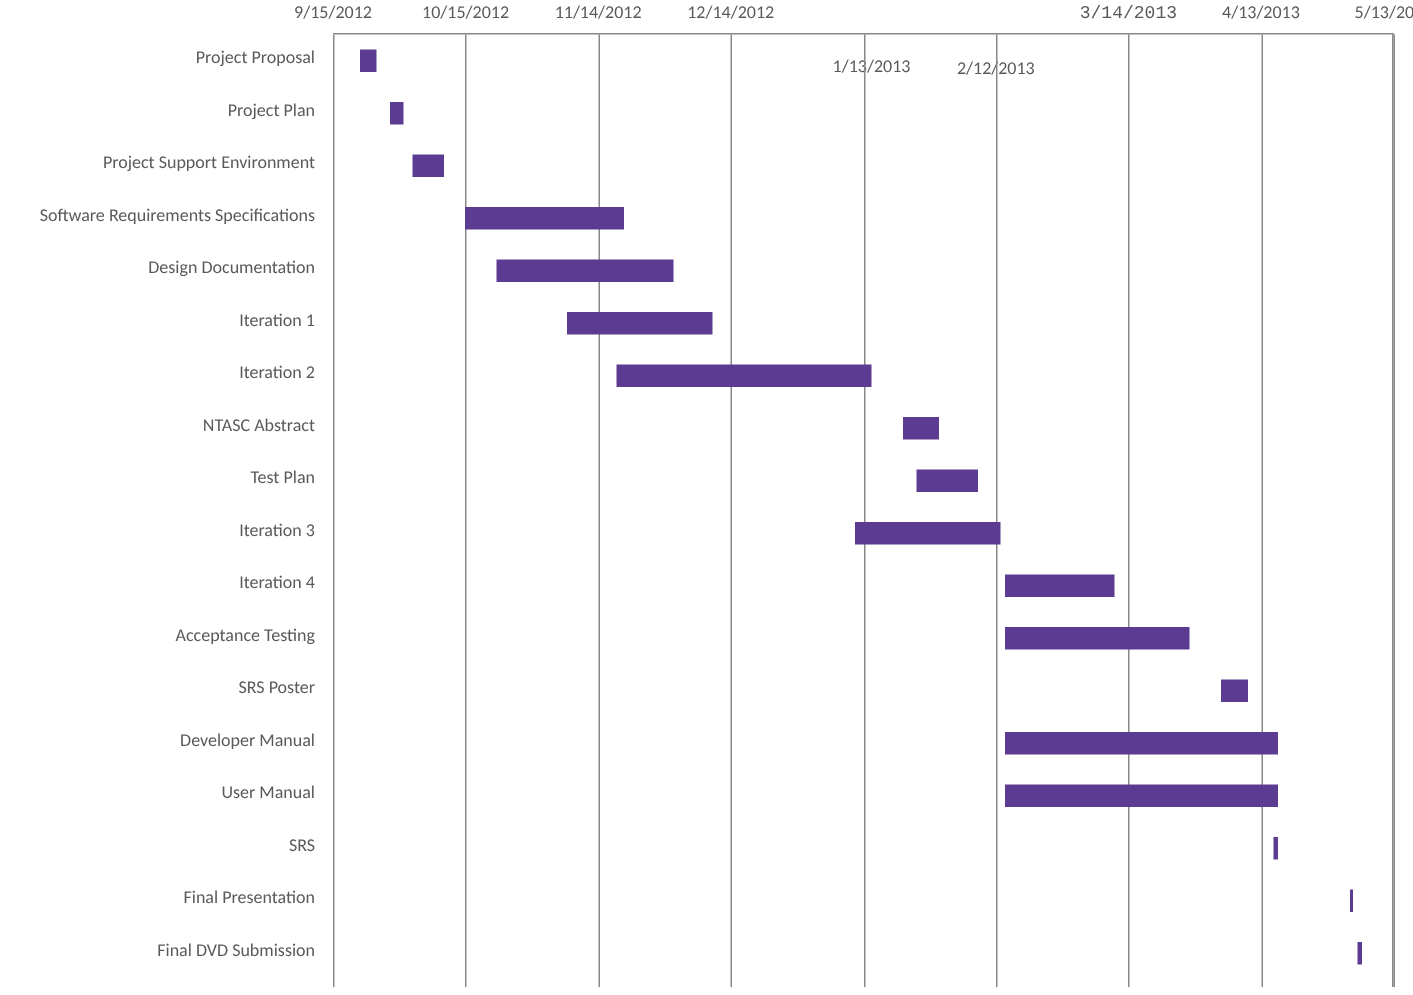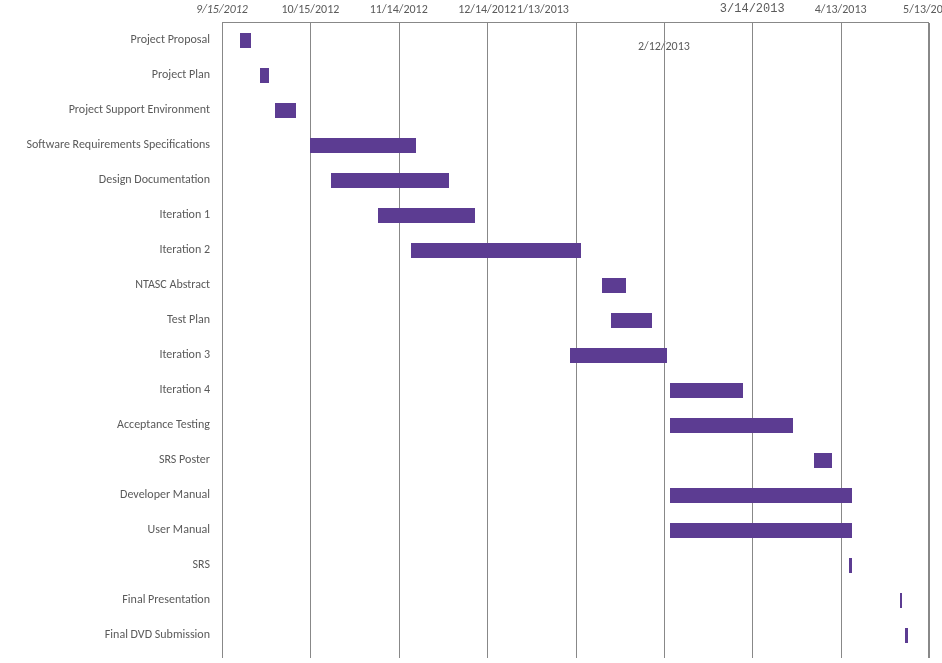--- a/index.html
+++ b/index.html
@@ -57,25 +57,25 @@
     position: absolute;
     background: #5c3c92;
     height: 15px;
   }
 </style>
 </head>
 <body>
 
 <div class="chart-wrap">
   <div class="xaxis" id="xaxis">
-      <span style="left: 222px; font-style: italic;">9/15/2012</span>
+      <span style="left: 222px;">9/15/2012</span>
       <span style="left: 310.375px;">10/15/2012</span>
       <span style="left: 398.75px;">11/14/2012</span>
       <span style="left: 487.125px;">12/14/2012</span>
-      <span style="left: 543px;">1/13/2013</span>
+      <span style="left: 581px; margin-top: 36px;">1/13/2013</span>
       <span style="left: 663.875px; margin-top: 37px;">2/12/2013</span>
       <span style="left: 752.25px; font-family: Liberation Mono, monospace;">3/14/2013</span>
       <span style="left: 840.625px;">4/13/2013</span>
       <span style="left: 929px;">5/13/2013</span>
     </div>
   <div class="plot" id="plot" style="left: 222px; width: 707px;">
       <div class="gridline" style="left: 0px;"></div>
       <div class="gridline" style="left: 88.375px;"></div>
       <div class="gridline" style="left: 176.75px;"></div>
       <div class="gridline" style="left: 265.125px;"></div>

